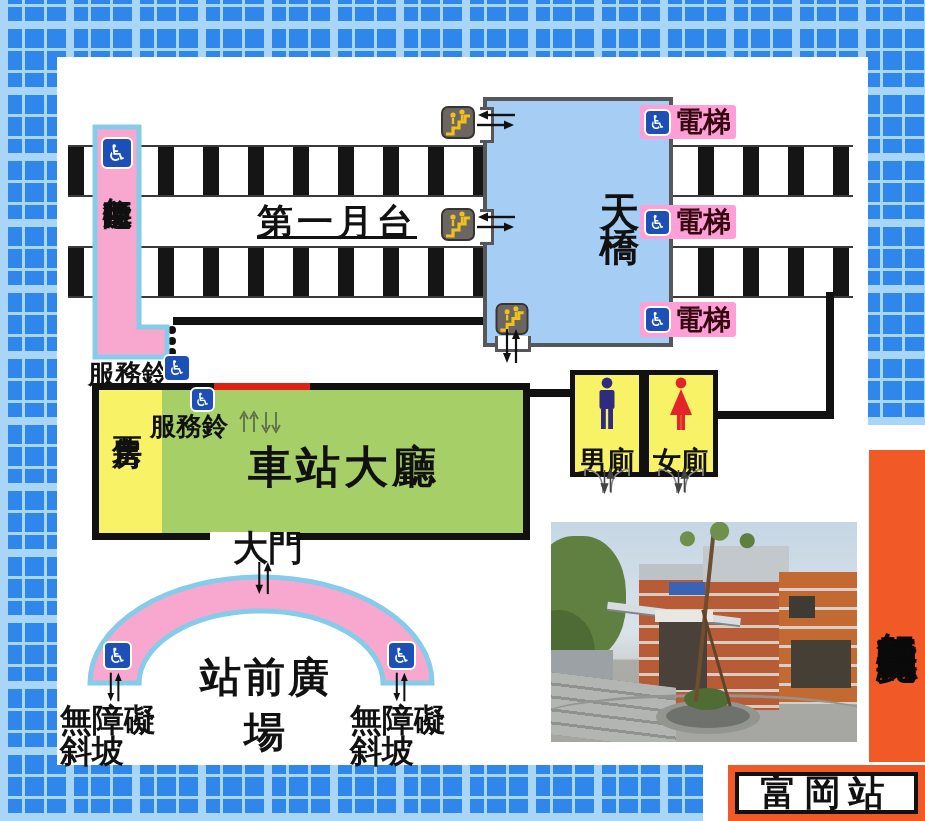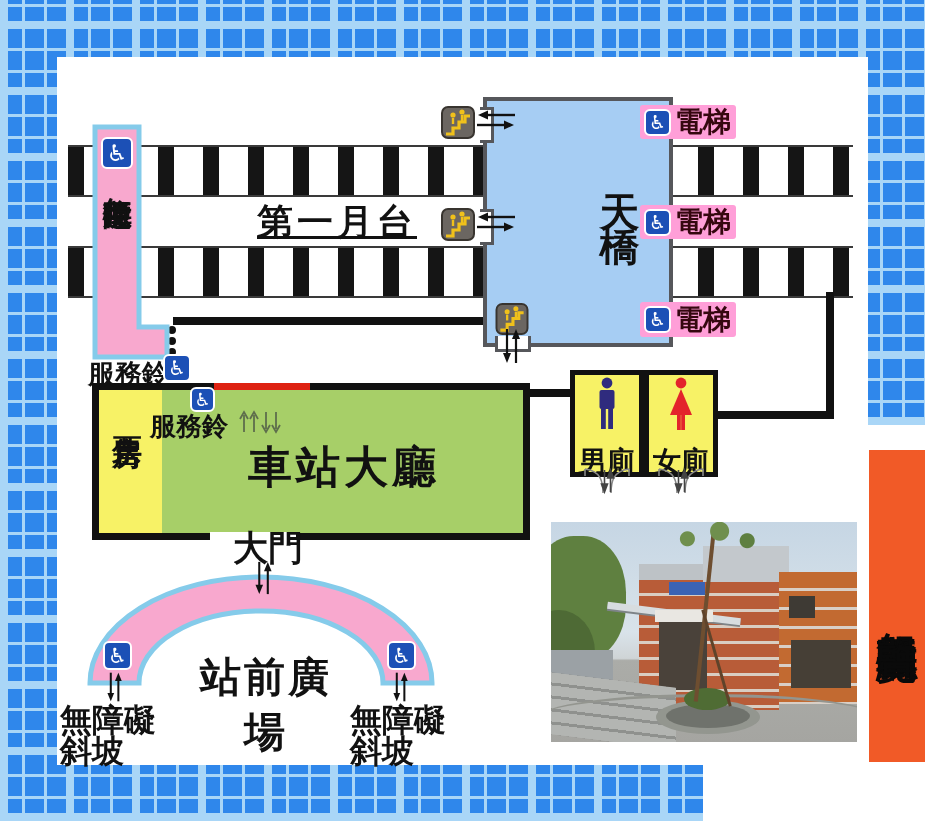--- a/index.html
+++ b/index.html
@@ -288,14 +288,19 @@
     <div class="ph" style="left:133px;top:166px;width:46px;height:22px;background:#4F6C34;border-radius:50%;"></div>
     <div class="ph" style="left:152px;top:4px;width:4px;height:176px;background:#6E4E30;transform:rotate(6deg);"></div>
     <div class="ph" style="left:164px;top:86px;width:3px;height:100px;background:#5F432A;transform:rotate(-16deg);"></div>
     <div class="ph" style="left:118px;top:-6px;width:92px;height:38px;background:radial-gradient(circle at 20% 60%,#6F8F4D 7px,transparent 8px),radial-gradient(circle at 55% 40%,#6F8F4D 9px,transparent 10px),radial-gradient(circle at 85% 65%,#5E7F40 7px,transparent 8px);"></div>
   </div>
 
   <div class="abs" style="left:869px;top:450px;width:56px;height:312px;background:#F15A27;display:flex;align-items:center;justify-content:center;z-index:2;">
     <span class="vtext" style="font-size:41px;line-height:1;letter-spacing:2px;color:#0A0A0A;">無障礙服務總覽</span>
   </div>
 
+  <div class="abs" style="left:728px;top:765px;width:197px;height:56px;background:#F15A27;z-index:2;">
+    <div class="abs" style="left:7px;top:7px;width:183px;height:42px;background:#fff;border:4px solid #111;box-sizing:border-box;display:flex;align-items:center;justify-content:center;">
+      <span style="font-size:36px;font-weight:bold;color:#111;letter-spacing:8px;">富岡站</span>
+    </div>
+  </div>
 
 </div>
 
 </body></html>

